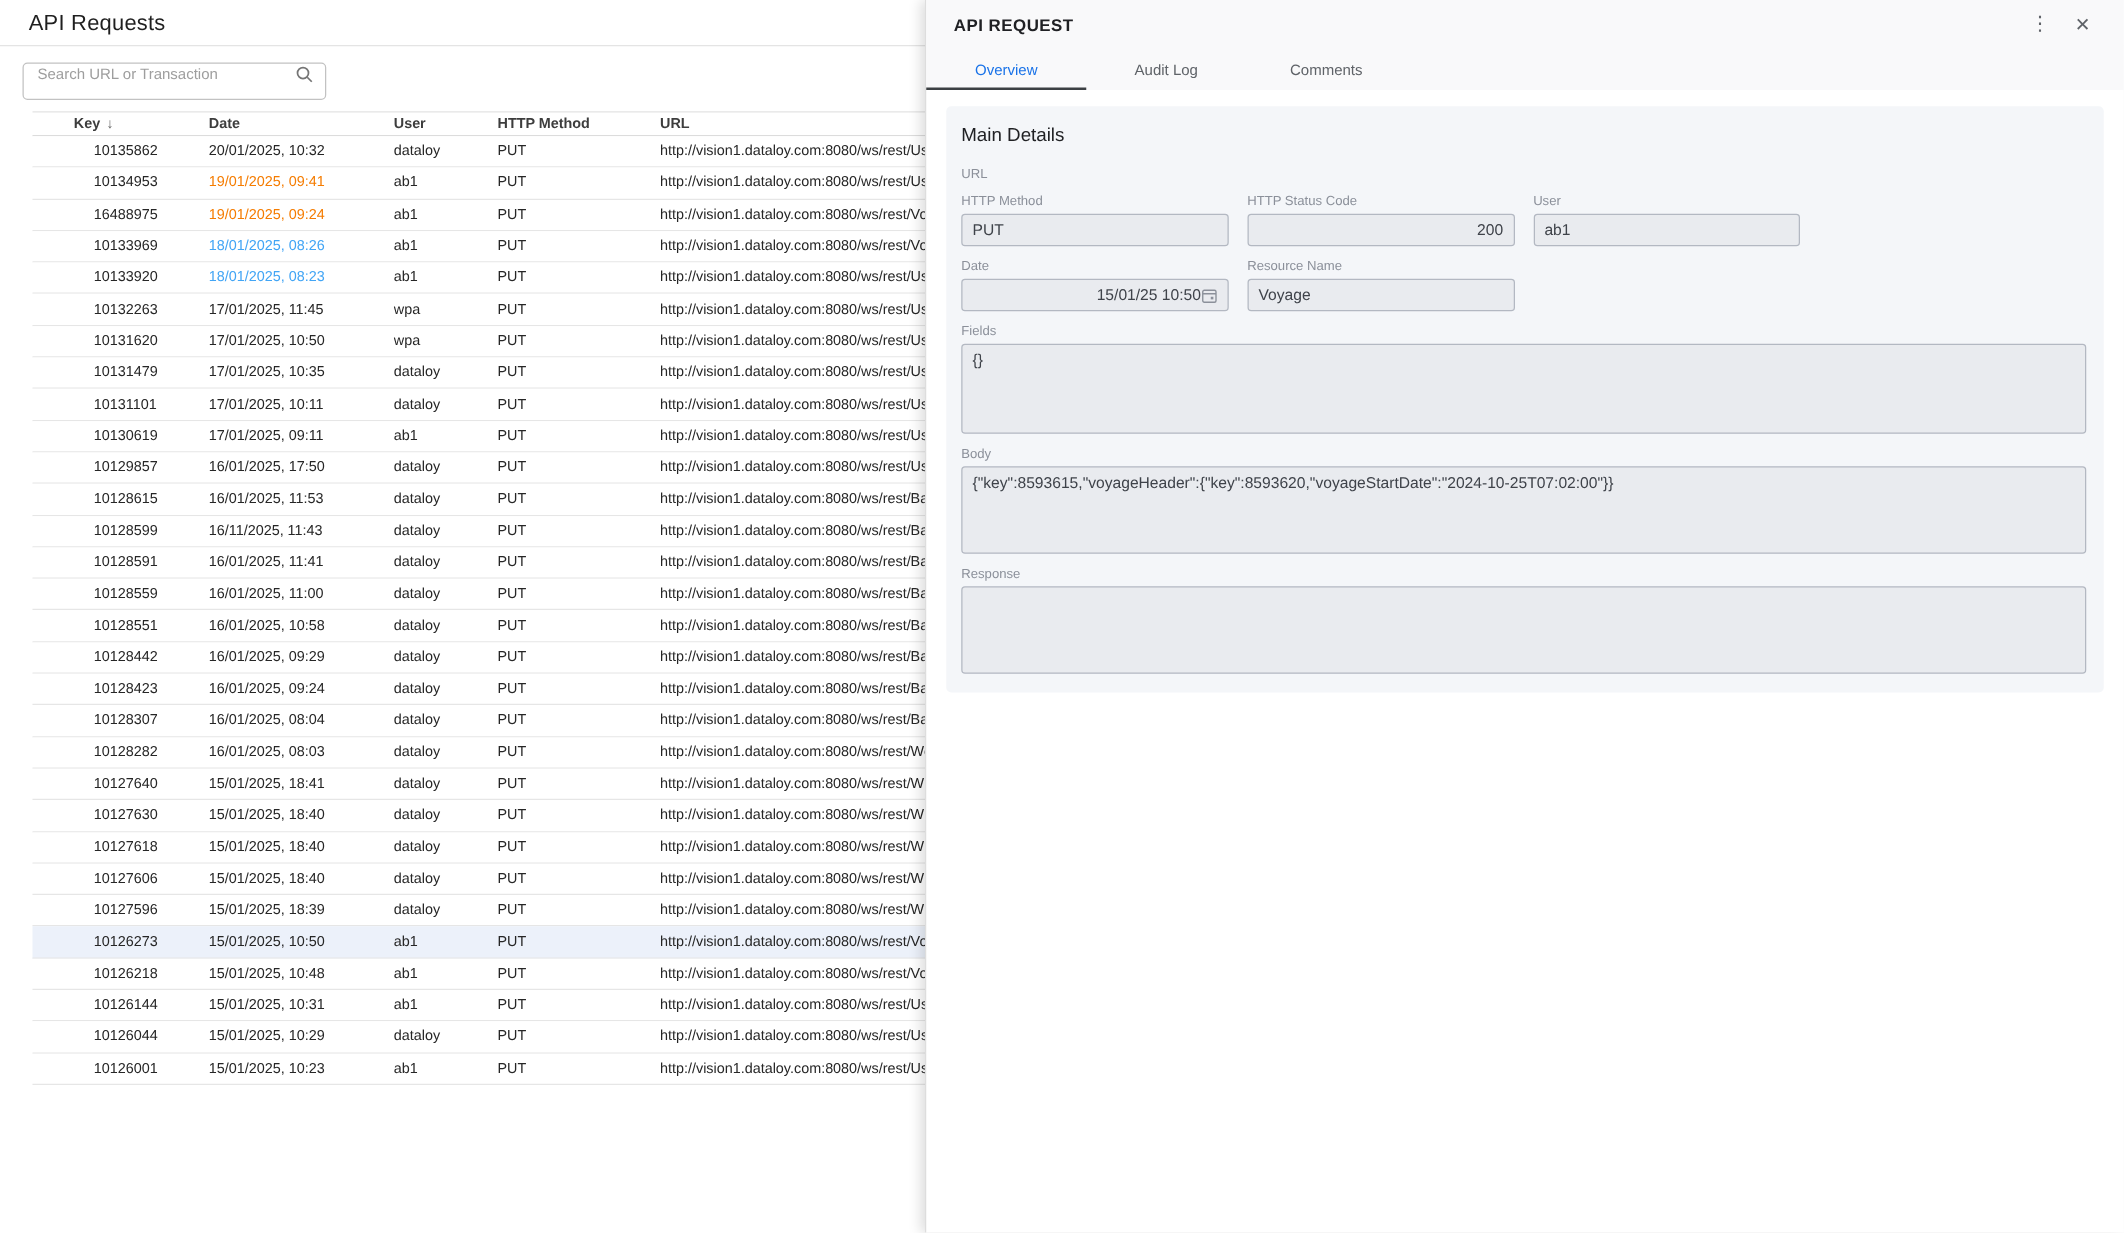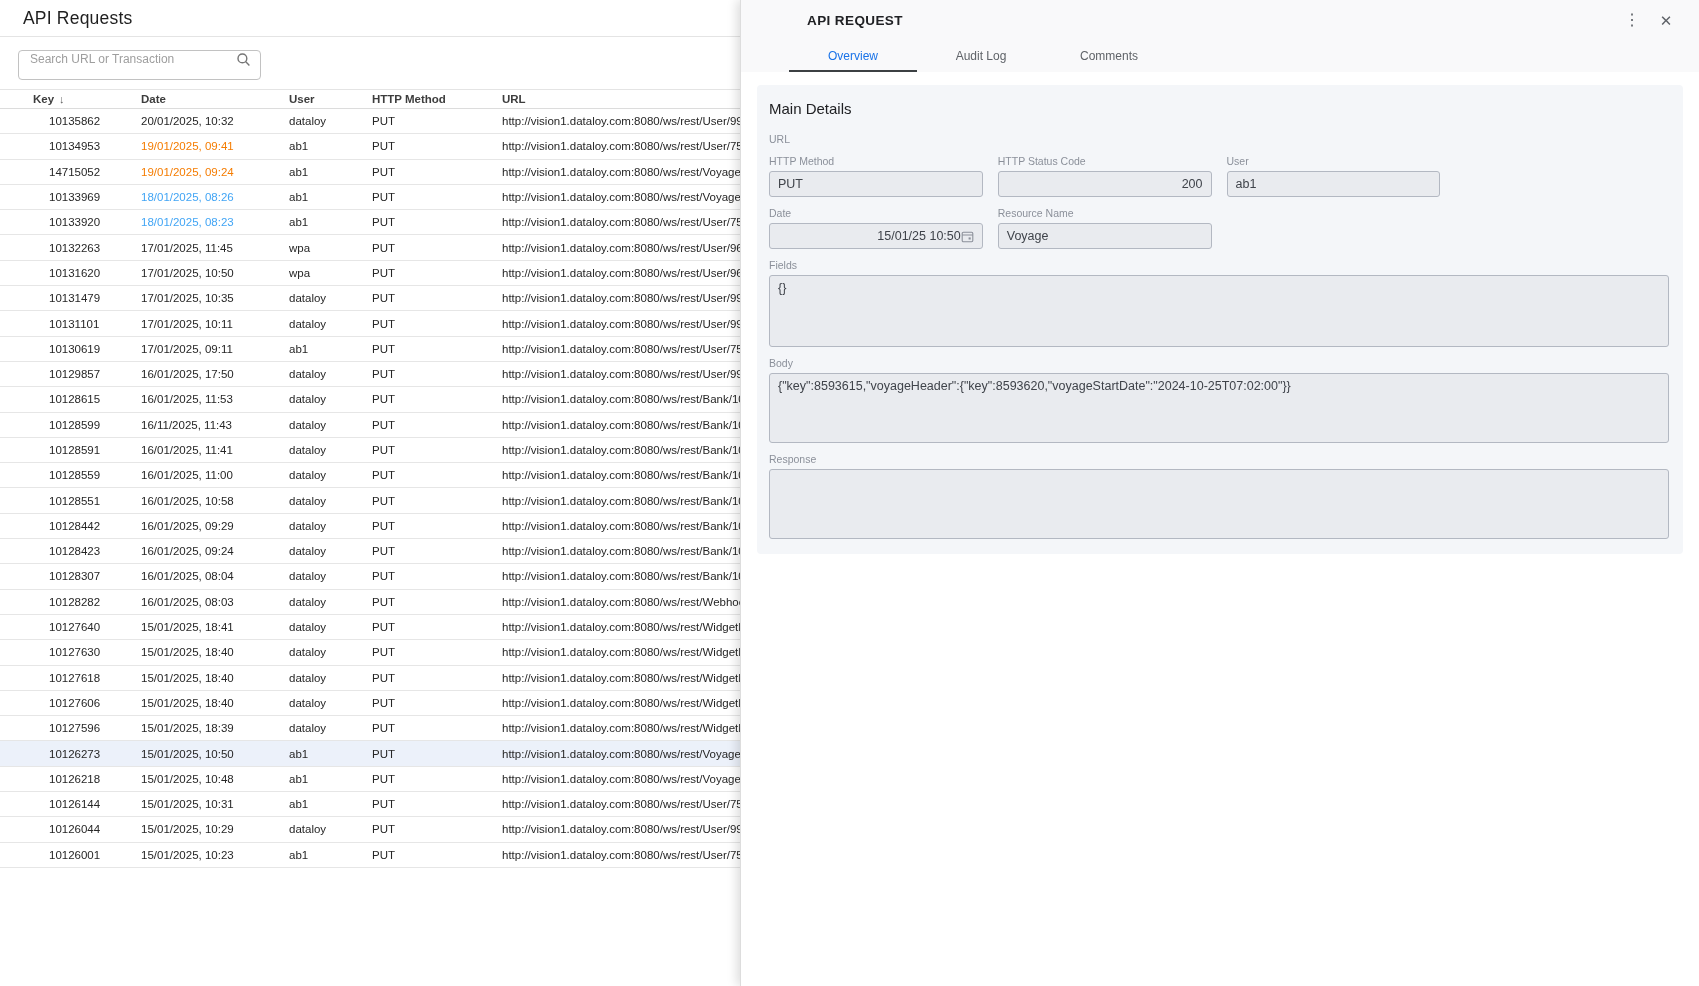--- a/index.html
+++ b/index.html
@@ -12,46 +12,46 @@
   .page-title { font-size:17.5px; font-weight:400; color:#1f1f1f; margin-left:23px; letter-spacing:.2px; }
 
   .toolbar { padding:13px 0 0 18px; }
   .search-box { width:243px; height:30px; border:1px solid #c2c2c2; border-radius:4px;
     display:flex; align-items:center; padding:0 9px 12px 11px; background:#fff; }
   .search-box input { flex:1; border:none; outline:none; font-size:12px; color:#444;
     font-family:"Liberation Sans", sans-serif; background:transparent; }
   .search-box input::placeholder { color:#9e9e9e; }
   .search-icon svg { display:block; }
 
-  .table { margin-top:9px; width:852px; }
+  .table { margin-top:9px; width:852px;margin-left:26px; }
   .thead { display:grid; grid-template-columns:141px 148px 83px 130px 1fr;
     height:20px; align-items:center; border-top:1px solid #e4e4e4; border-bottom:1px solid #dcdcdc;
     font-size:11.5px; font-weight:700; color:#3d3d3d; }
   .thead > div:first-child { padding-left:33px; }
   .sort-arrow { font-size:11px; color:#616161; margin-left:5px; font-weight:400; }
   .trow { display:grid; grid-template-columns:141px 148px 83px 130px 1fr; height:25.3px;
     align-items:center; border-bottom:1px solid #e6e6e6; font-size:11.5px; color:#262626;
     cursor:pointer; background:#fff; }
   .trow.selected { background:#ecf1fa; }
   .trow > div:first-child { padding-left:49px; }
   .tcell { white-space:nowrap; overflow:hidden; }
   .date-orange { color:#f57c00; }
   .date-blue { color:#42a5f5; }
 
   
   .drawer { position:absolute; top:0; bottom:0; left:740px; right:0; background:#fff;
     box-shadow:-3px 0 10px rgba(0,0,0,.14); border-left:1px solid #ddd; }
   .drawer-top { background:#f9f9fa; }
   .drawer-header { height:40px; display:flex; align-items:center; padding:0 20px 0 22px; }
-  .drawer-title { font-size:13.5px; font-weight:700; letter-spacing:.4px; color:#202124; flex:1;margin-left:44px; }
+  .drawer-title { font-size:13.5px; font-weight:700; letter-spacing:.4px; color:#202124; flex:1; }
   .icon-btn { width:26px; height:26px; display:flex; align-items:center; justify-content:center;
     color:#5f6368; cursor:pointer; border-radius:50%; }
   .kebab-icon { font-size:16px; line-height:1; }
   .close-icon { font-size:15px; line-height:1; margin-left:8px; }
-  .tabs { display:flex; height:32px;margin-left:48px; }
+  .tabs { display:flex; height:32px; }
   .tab { width:128px; display:flex; align-items:center; justify-content:center;
     font-size:12px; color:#5f6368; cursor:pointer; position:relative; }
   .tab.active { color:#1a73e8; }
   .tab.active::after { content:""; position:absolute; left:0; right:0; bottom:0;
     height:2.5px; background:#3c4043; }
 
   .card { margin:13px 16px 0 16px; background:#f4f6f9; border-radius:4px; padding:13px 14px 15px 12px; }
   .section-title { font-size:15px; font-weight:500; color:#202124; margin:2px 0 16px 0; }
   .fgroup { margin-bottom:10px; }
   .flabel { font-size:10.5px; color:#8b909a; margin-bottom:4px; }
@@ -108,21 +108,21 @@
           <div class="tcell">http://vision1.dataloy.com:8080/ws/rest/User/999999</div>
         </div>
         <div class="trow">
           <div class="tcell">10134953</div>
           <div class="tcell date-orange">19/01/2025, 09:41</div>
           <div class="tcell">ab1</div>
           <div class="tcell">PUT</div>
           <div class="tcell">http://vision1.dataloy.com:8080/ws/rest/User/758631</div>
         </div>
         <div class="trow">
-          <div class="tcell">14715052</div>
+          <div class="tcell">16488975</div>
           <div class="tcell date-orange">19/01/2025, 09:24</div>
           <div class="tcell">ab1</div>
           <div class="tcell">PUT</div>
           <div class="tcell">http://vision1.dataloy.com:8080/ws/rest/Voyage/8593</div>
         </div>
         <div class="trow">
           <div class="tcell">10133969</div>
           <div class="tcell date-blue">18/01/2025, 08:26</div>
           <div class="tcell">ab1</div>
           <div class="tcell">PUT</div>

